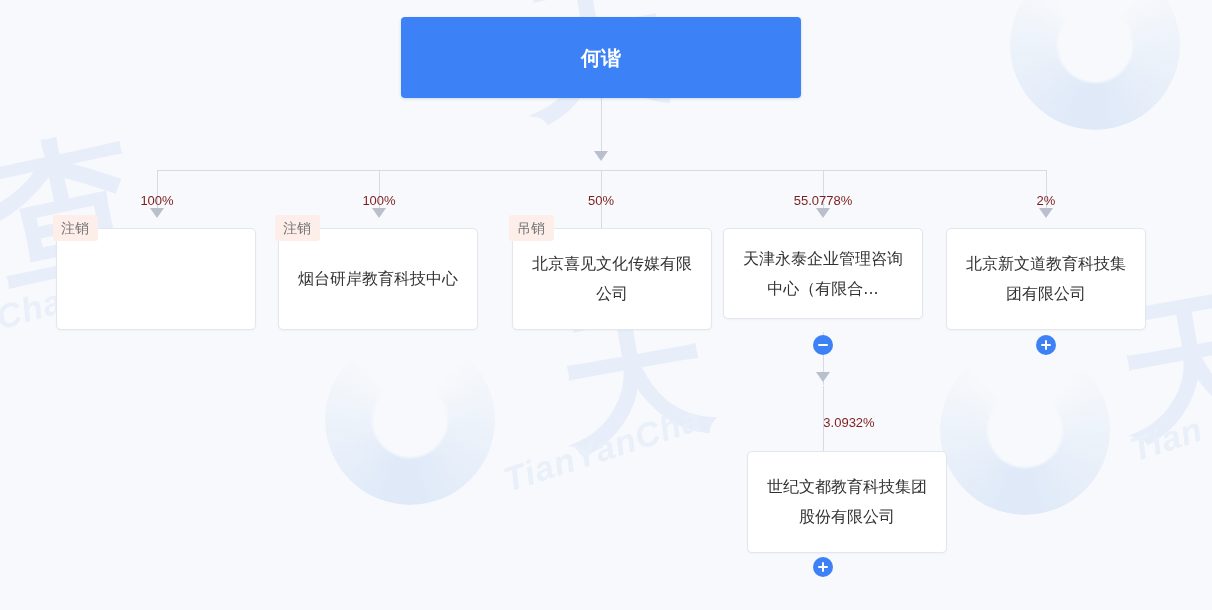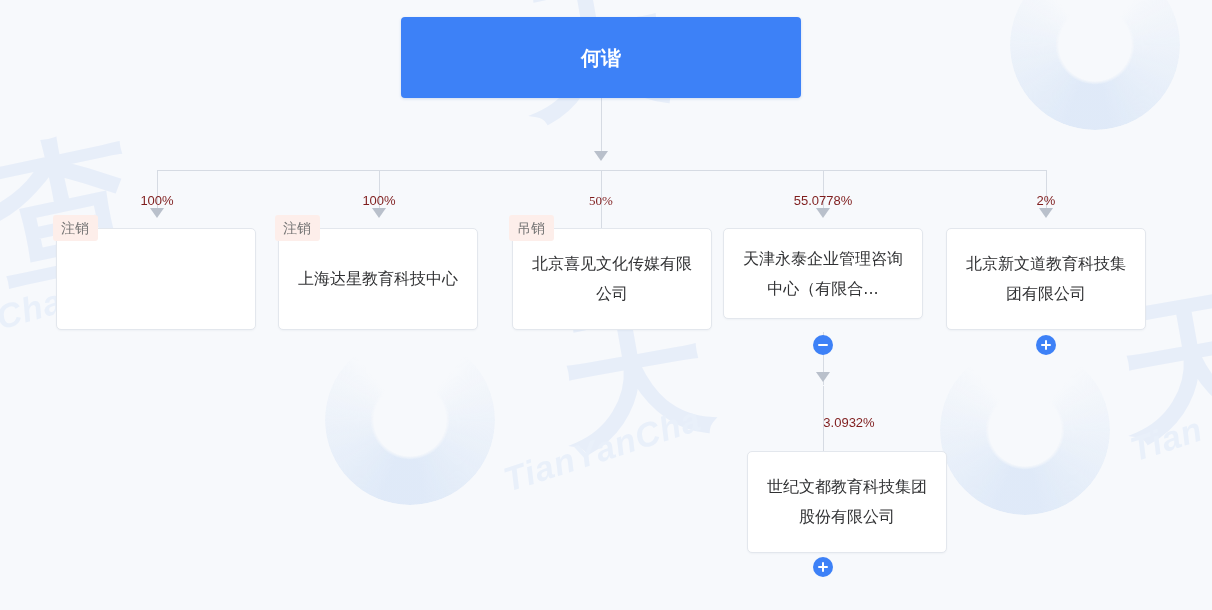--- a/index.html
+++ b/index.html
@@ -208,37 +208,37 @@
 
     <div class="vline" style="left:1046px; top:170px; height:43px;"></div>
     <div class="arrow" style="left:1039px; top:208px;"></div>
 
     <div class="vline" style="left:823px; top:332px; height:53px;"></div>
     <div class="arrow" style="left:816px; top:372px;"></div>
     <div class="vline" style="left:823px; top:386px; height:65px;"></div>
 
     <div class="pct" style="left:157px; top:193px;">100%</div>
     <div class="pct" style="left:379px; top:193px;">100%</div>
-    <div class="pct" style="left:601px; top:193px;font-family:Liberation Serif, serif;">50%</div>
+    <div class="pct" style="left:601px; top:193px;">50%</div>
     <div class="pct" style="left:823px; top:193px;">55.0778%</div>
     <div class="pct" style="left:1046px; top:193px;">2%</div>
     <div class="pct" style="left:849px; top:415px;">3.0932%</div>
   </div>
 
   <div class="node node-root" style="left:401px; top:17px; width:400px; height:81px;">
     <span class="node-label">何谐</span>
   </div>
 
   <div class="node" style="left:56px; top:228px; width:200px; height:102px;">
     <span class="badge">注销</span>
   </div>
 
   <div class="node" style="left:278px; top:228px; width:200px; height:102px;">
     <span class="badge">注销</span>
-    <span class="node-label">上海达星教育科技中心</span>
+    <span class="node-label">烟台研岸教育科技中心</span>
   </div>
 
   <div class="node" style="left:512px; top:228px; width:200px; height:102px;">
     <span class="badge">吊销</span>
     <span class="node-label">北京喜见文化传媒有限公司</span>
   </div>
 
   <div class="node" style="left:723px; top:228px; width:200px; height:91px;">
     <span class="node-label">天津永泰企业管理咨询中心（有限合...</span>
   </div>

